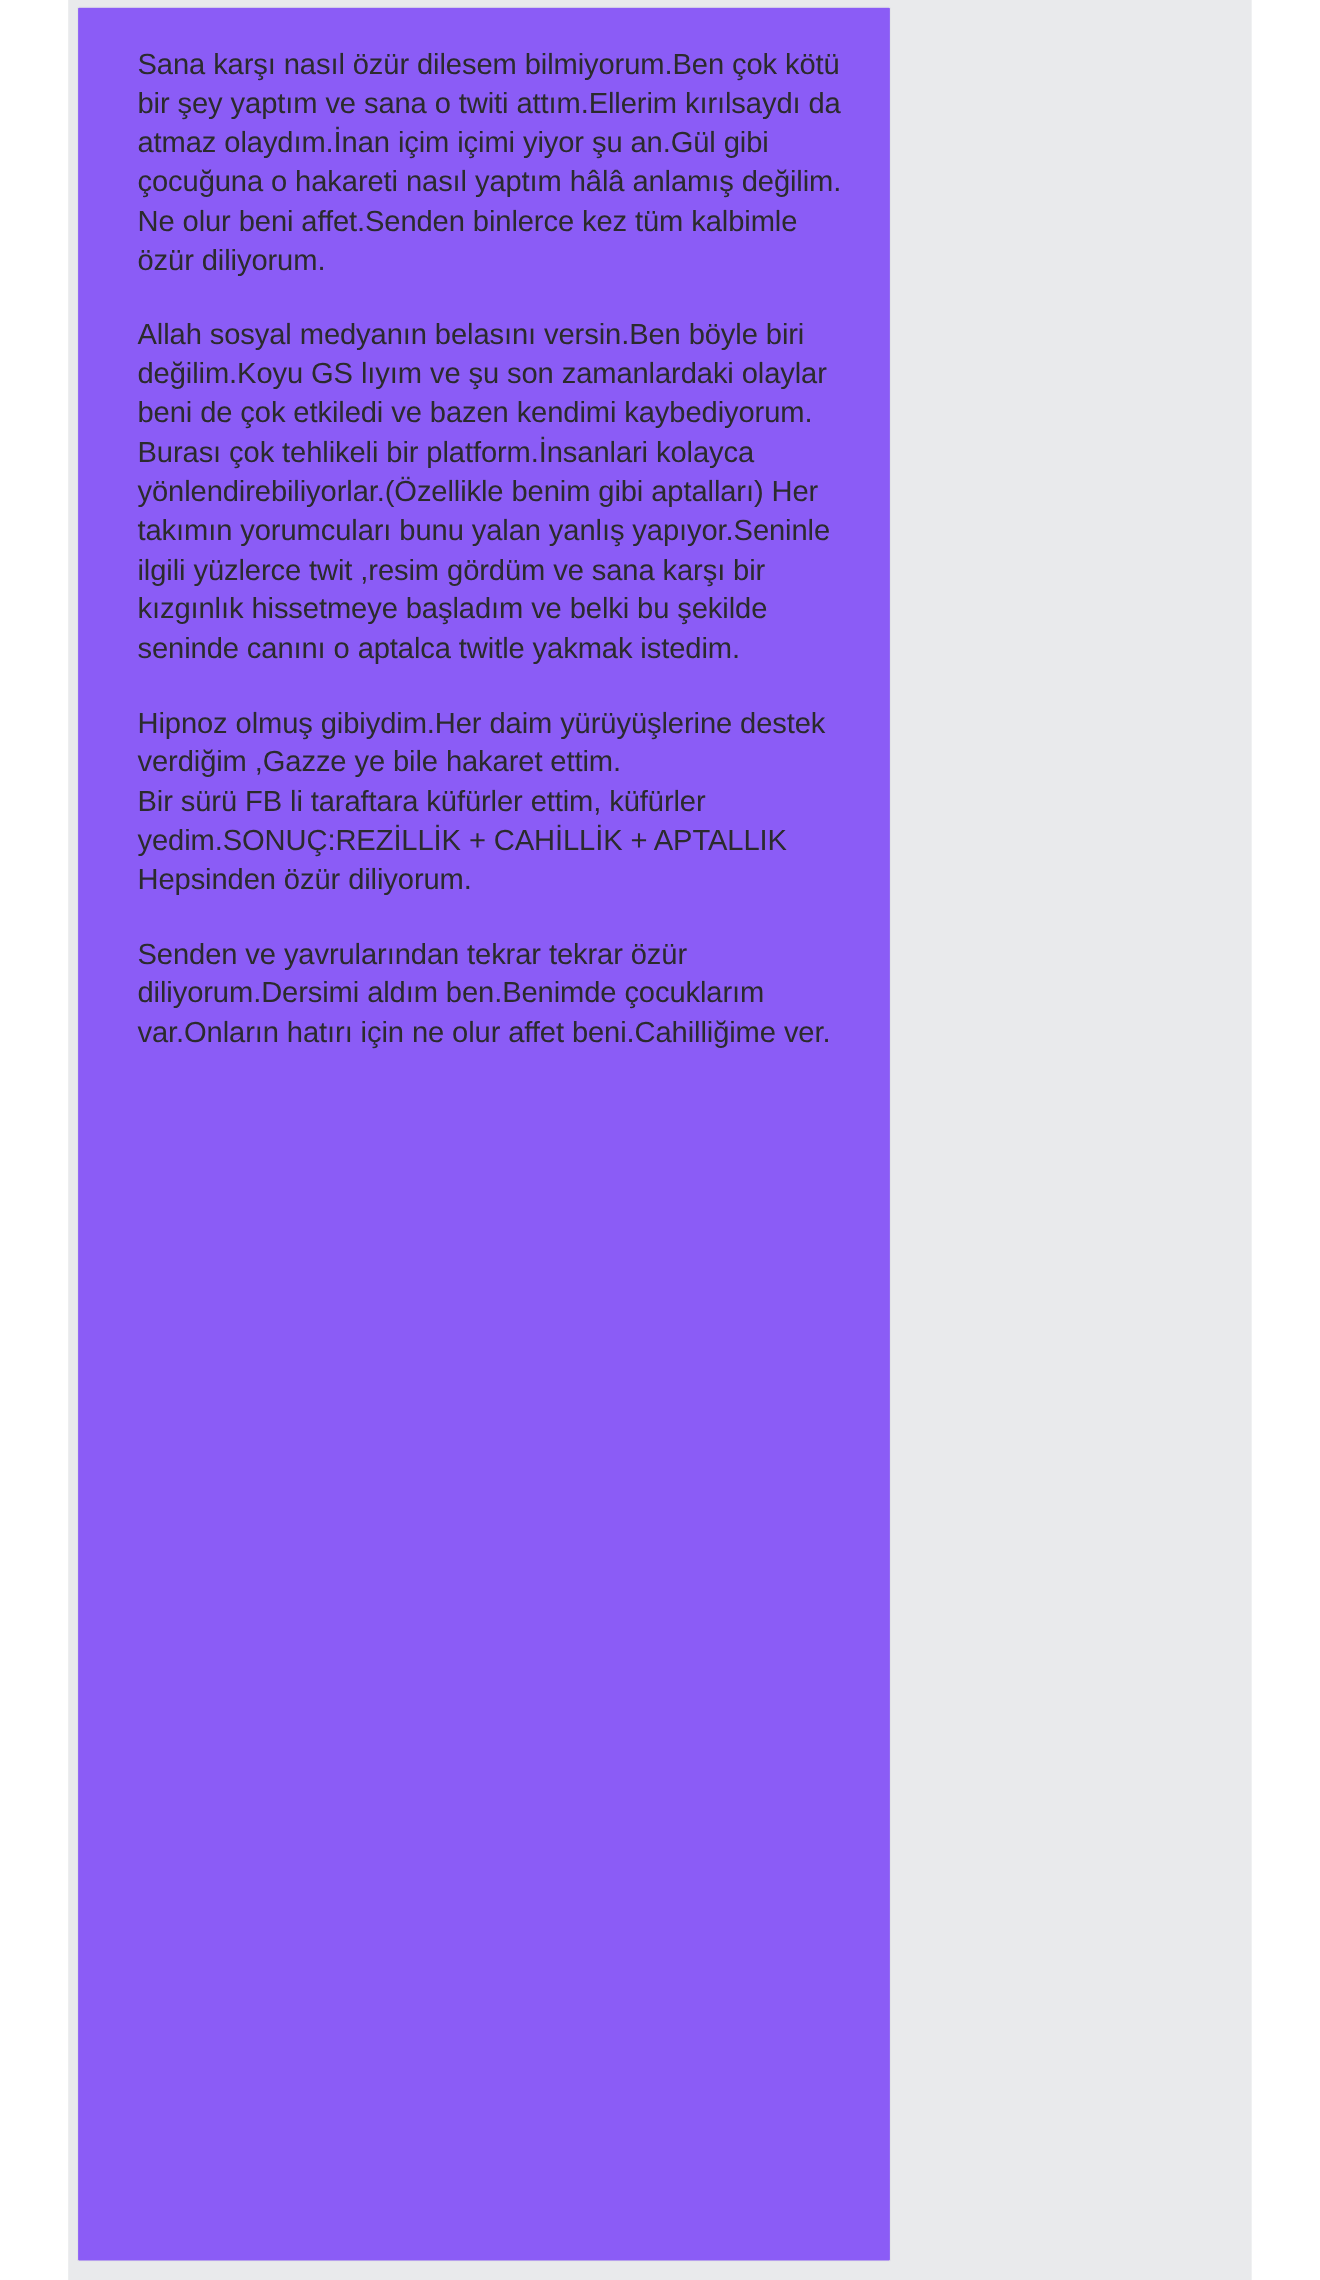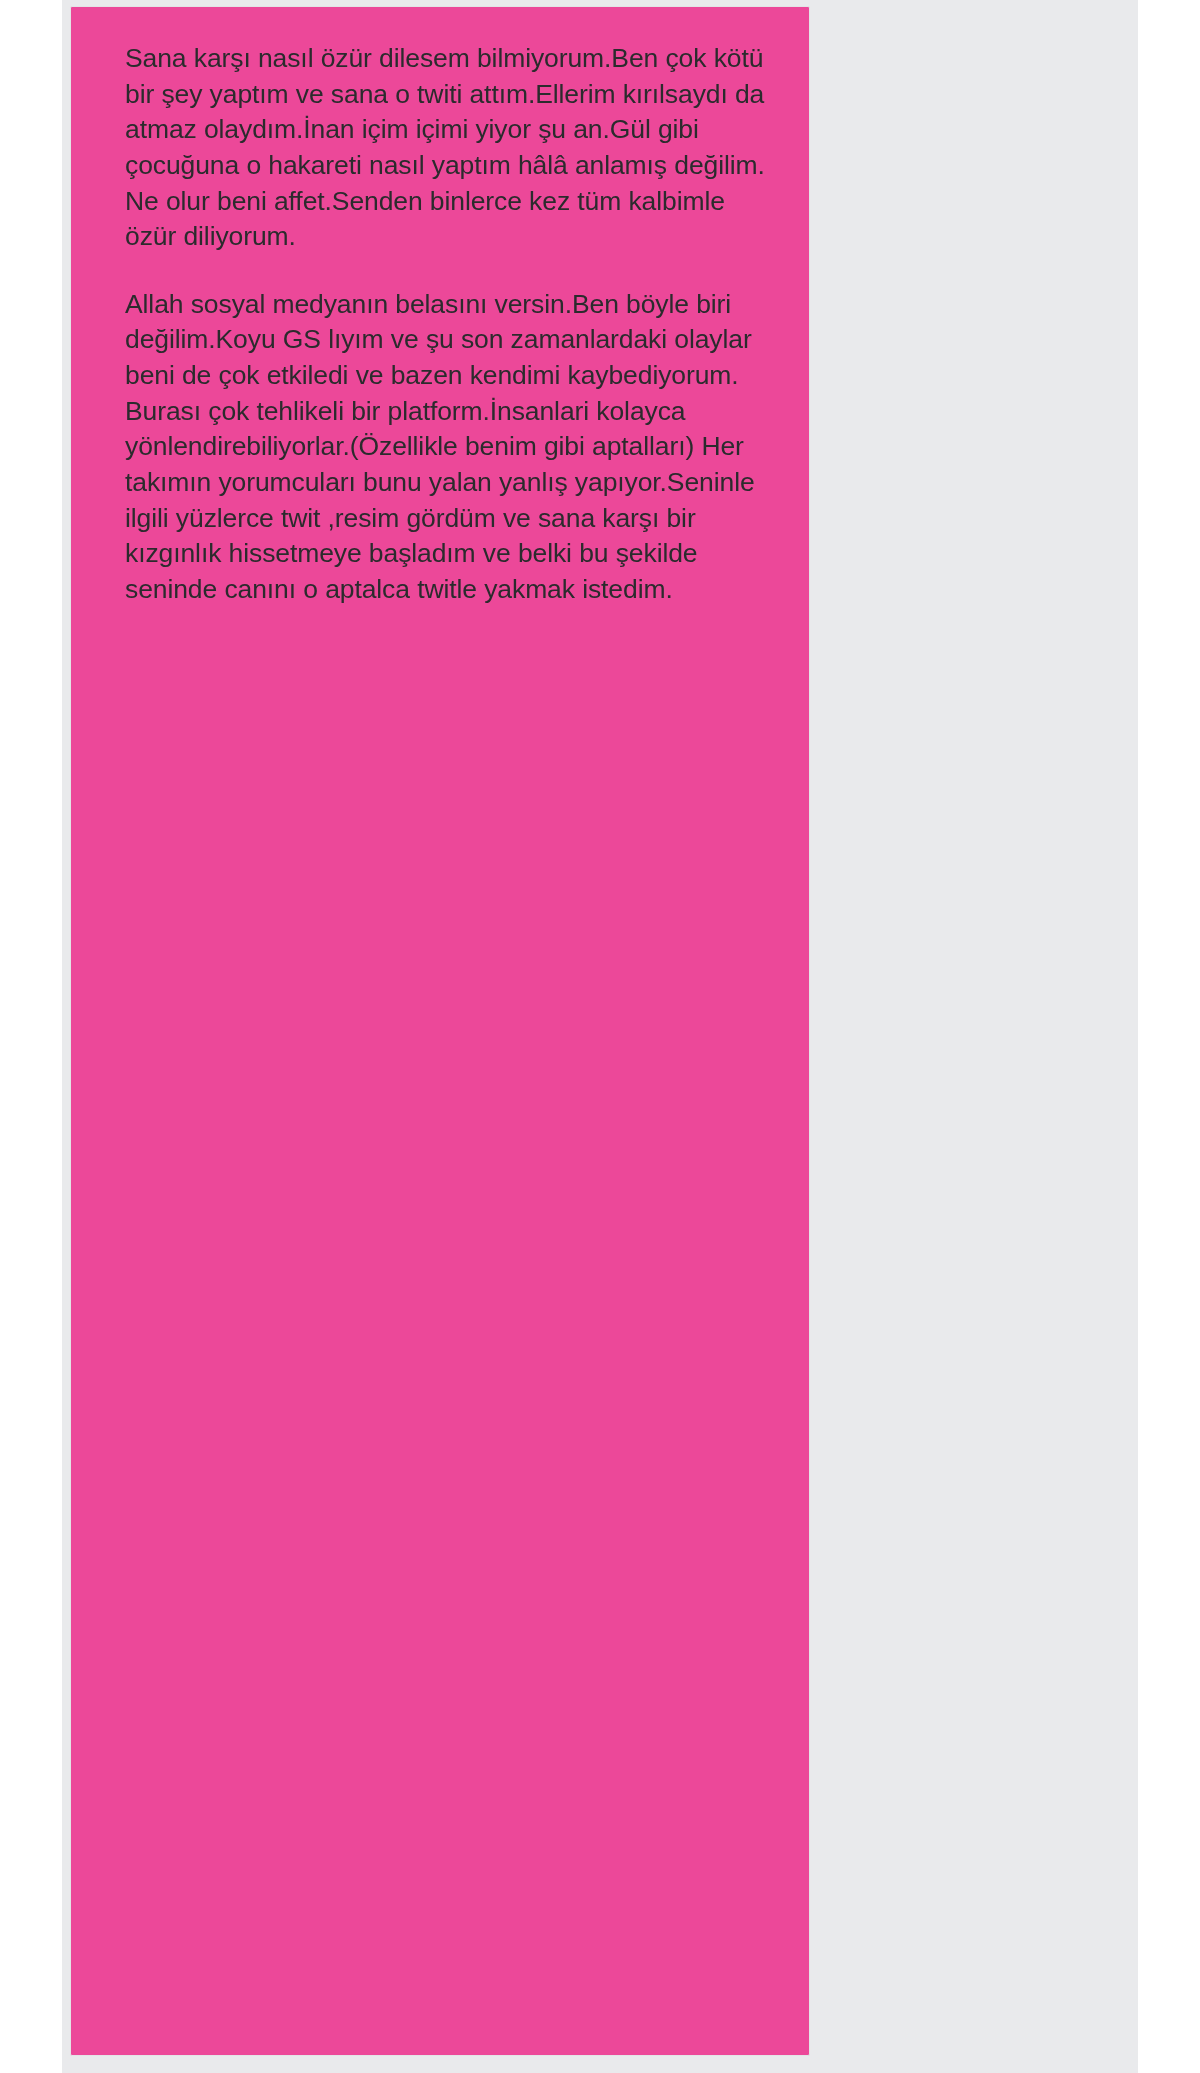--- a/index.html
+++ b/index.html
@@ -39,21 +39,21 @@
     width: 1076px; height: 2073px;
     background: #e9eaec;
   }
   
   .card {
     position: absolute;
     left: 70px;
     top: 6px;
     width: 740px;
     min-height: 2050px;
-    background: #ec4899;
+    background: #8b5cf6;
     border: 1px solid #e3e4e6;
     border-radius: 2px;
     box-sizing: border-box;
     padding: 34px 26px 26px 54px;
   }
   .card-body {
     font-size: 26.5px;
     line-height: 1.345;
     color: #2b2b2d;
     letter-spacing: -0.1px;
@@ -79,16 +79,20 @@
   <div class="gutter-left"></div>
   <div class="app-bg"></div>
   <div class="gutter-right"></div>
 
   <div class="card">
     <div class="card-body">
       <p class="para">Sana karşı nasıl özür dilesem bilmiyorum.Ben çok kötü bir şey yaptım ve sana o twiti attım.Ellerim kırılsaydı da atmaz olaydım.İnan içim içimi yiyor şu an.Gül gibi çocuğuna o hakareti nasıl yaptım hâlâ anlamış değilim.
 Ne olur beni affet.Senden binlerce kez tüm kalbimle özür diliyorum.</p>
       <p class="para">Allah sosyal medyanın belasını versin.Ben böyle biri değilim.Koyu GS lıyım ve şu son zamanlardaki olaylar beni de çok etkiledi ve bazen kendimi kaybediyorum.
 Burası çok tehlikeli bir platform.İnsanlari kolayca yönlendirebiliyorlar.(Özellikle benim gibi aptalları) Her takımın yorumcuları bunu yalan yanlış yapıyor.Seninle ilgili yüzlerce twit ,resim gördüm ve sana karşı bir kızgınlık hissetmeye başladım ve belki bu şekilde seninde canını o aptalca twitle yakmak istedim.</p>
+      <p class="para">Hipnoz olmuş gibiydim.Her daim yürüyüşlerine destek verdiğim ,Gazze ye bile hakaret ettim.
+Bir sürü FB li taraftara küfürler ettim, küfürler yedim.SONUÇ:REZİLLİK + CAHİLLİK + APTALLIK
+Hepsinden özür diliyorum.</p>
+      <p class="para">Senden ve yavrularından tekrar tekrar özür diliyorum.Dersimi aldım ben.Benimde çocuklarım var.Onların hatırı için ne olur affet beni.Cahilliğime ver.</p>
     </div>
   </div>
 
 </div>
 
 </body></html>

